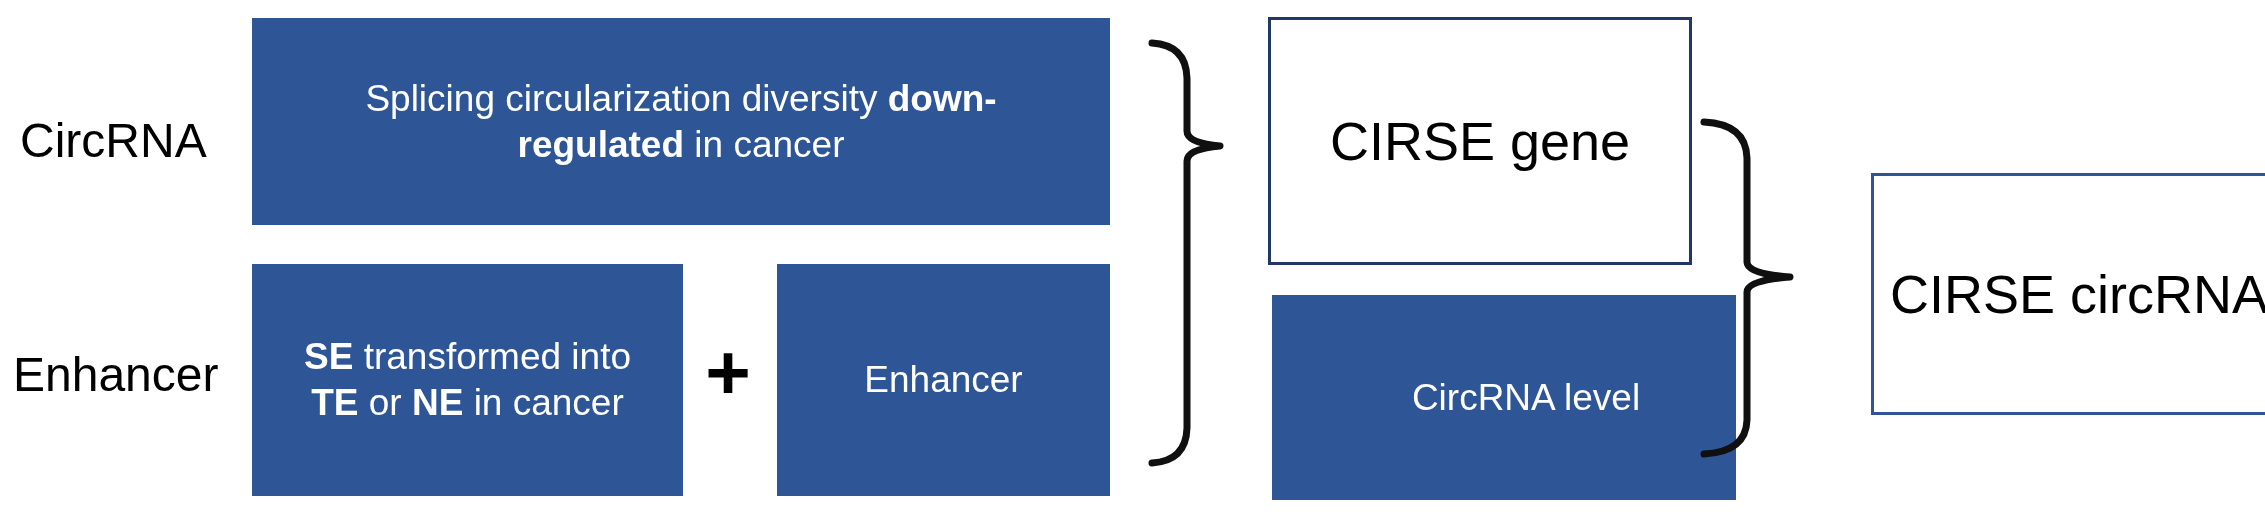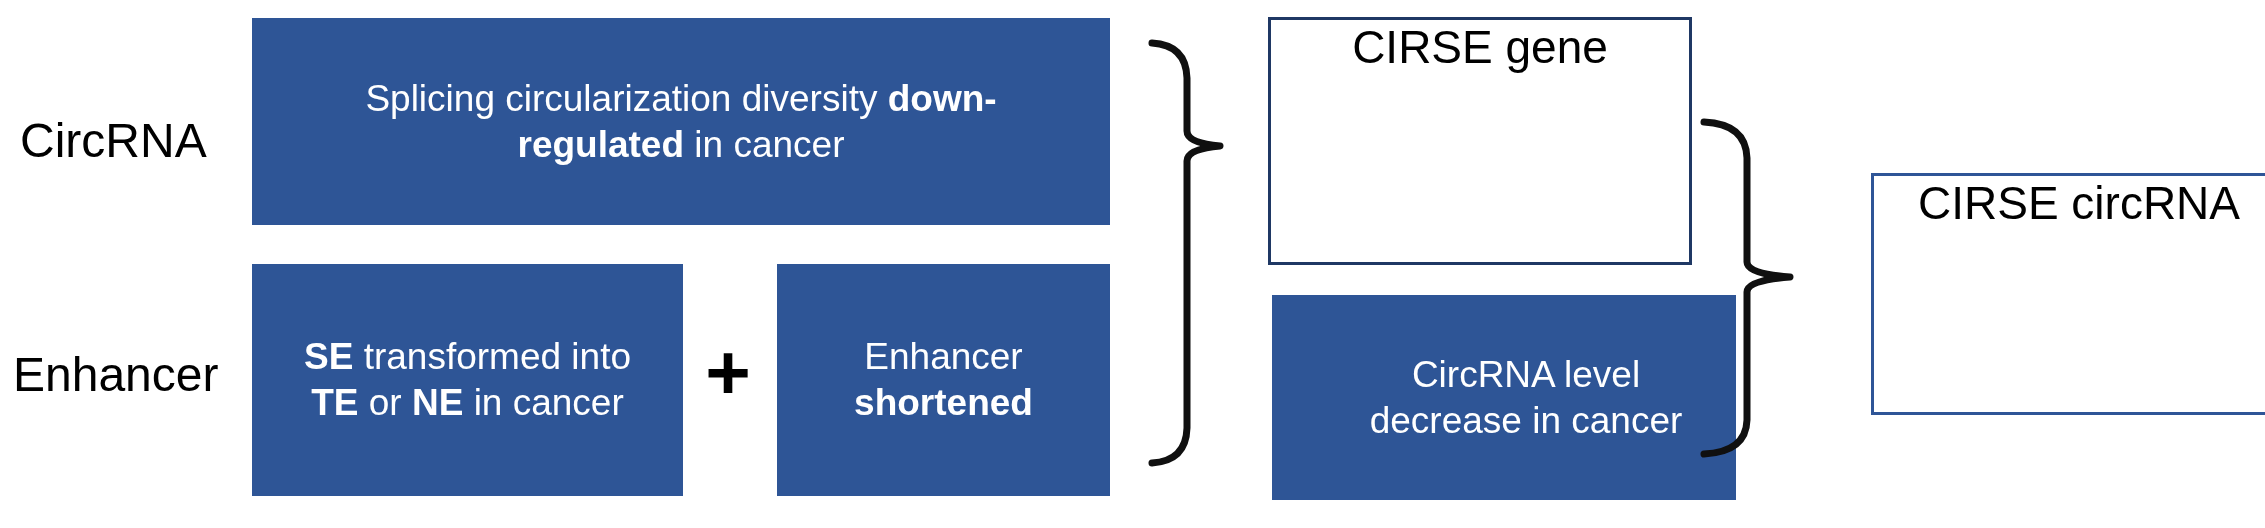--- a/index.html
+++ b/index.html
@@ -28,24 +28,24 @@
     justify-content: center;
     text-align: center;
     font-size: 37px;
     line-height: 46px;
   }
   .whitebox {
     position: absolute;
     background: #ffffff;
     color: var(--text-black, #000000);
     display: flex;
-    align-items: flex-start;
+    align-items: center;
     justify-content: center;
     text-align: center;
-    font-size: 46px;
+    font-size: 54px;
     box-sizing: border-box;
   }
   .whitebox.navy-border { border: 3px solid var(--border-navy, #1F3864); }
   .whitebox.blue-border { border: 3px solid var(--border-blue, #2F5597); }
   .plus-sign {
     position: absolute;
     left: 687px;
     top: 326px;
     width: 82px;
     height: 92px;
@@ -87,30 +87,28 @@
 
   <div class="bluebox" style="left:252px; top:18px; width:858px; height:207px;">
     <span class="line"><span>Splicing circularization diversity </span><span style="font-weight: 700;">down-</span></span>
     <span class="line"><span style="font-weight: 700;">regulated</span><span> in cancer</span></span>
   </div>
 
   <div class="plus-sign">+</div>
 
   <div class="bluebox" style="left:777px; top:264px; width:333px; height:232px;">
     <span class="line"><span>Enhancer</span></span>
-    <span class="line"><span style="font-weight: 700;">shortened</span></span>
   </div>
 
   <div class="whitebox navy-border" style="left:1268px; top:17px; width:424px; height:248px;">
     <span>CIRSE gene</span>
   </div>
 
   <div class="bluebox" style="left:1272px; top:295px; width:420px; height:205px;padding-left:44px;">
     <span class="line"><span>CircRNA level</span></span>
-    <span class="line"><span>decrease in cancer</span></span>
   </div>
 
   <div class="whitebox blue-border" style="left:1871px; top:173px; width:416px; height:242px;">
     <span>CIRSE circRNA</span>
   </div>
 
   <svg class="brace-overlay" viewBox="0 0 2265 528">
     <path d="M 1152 43
              Q 1186 45 1187 78
              L 1187 131

